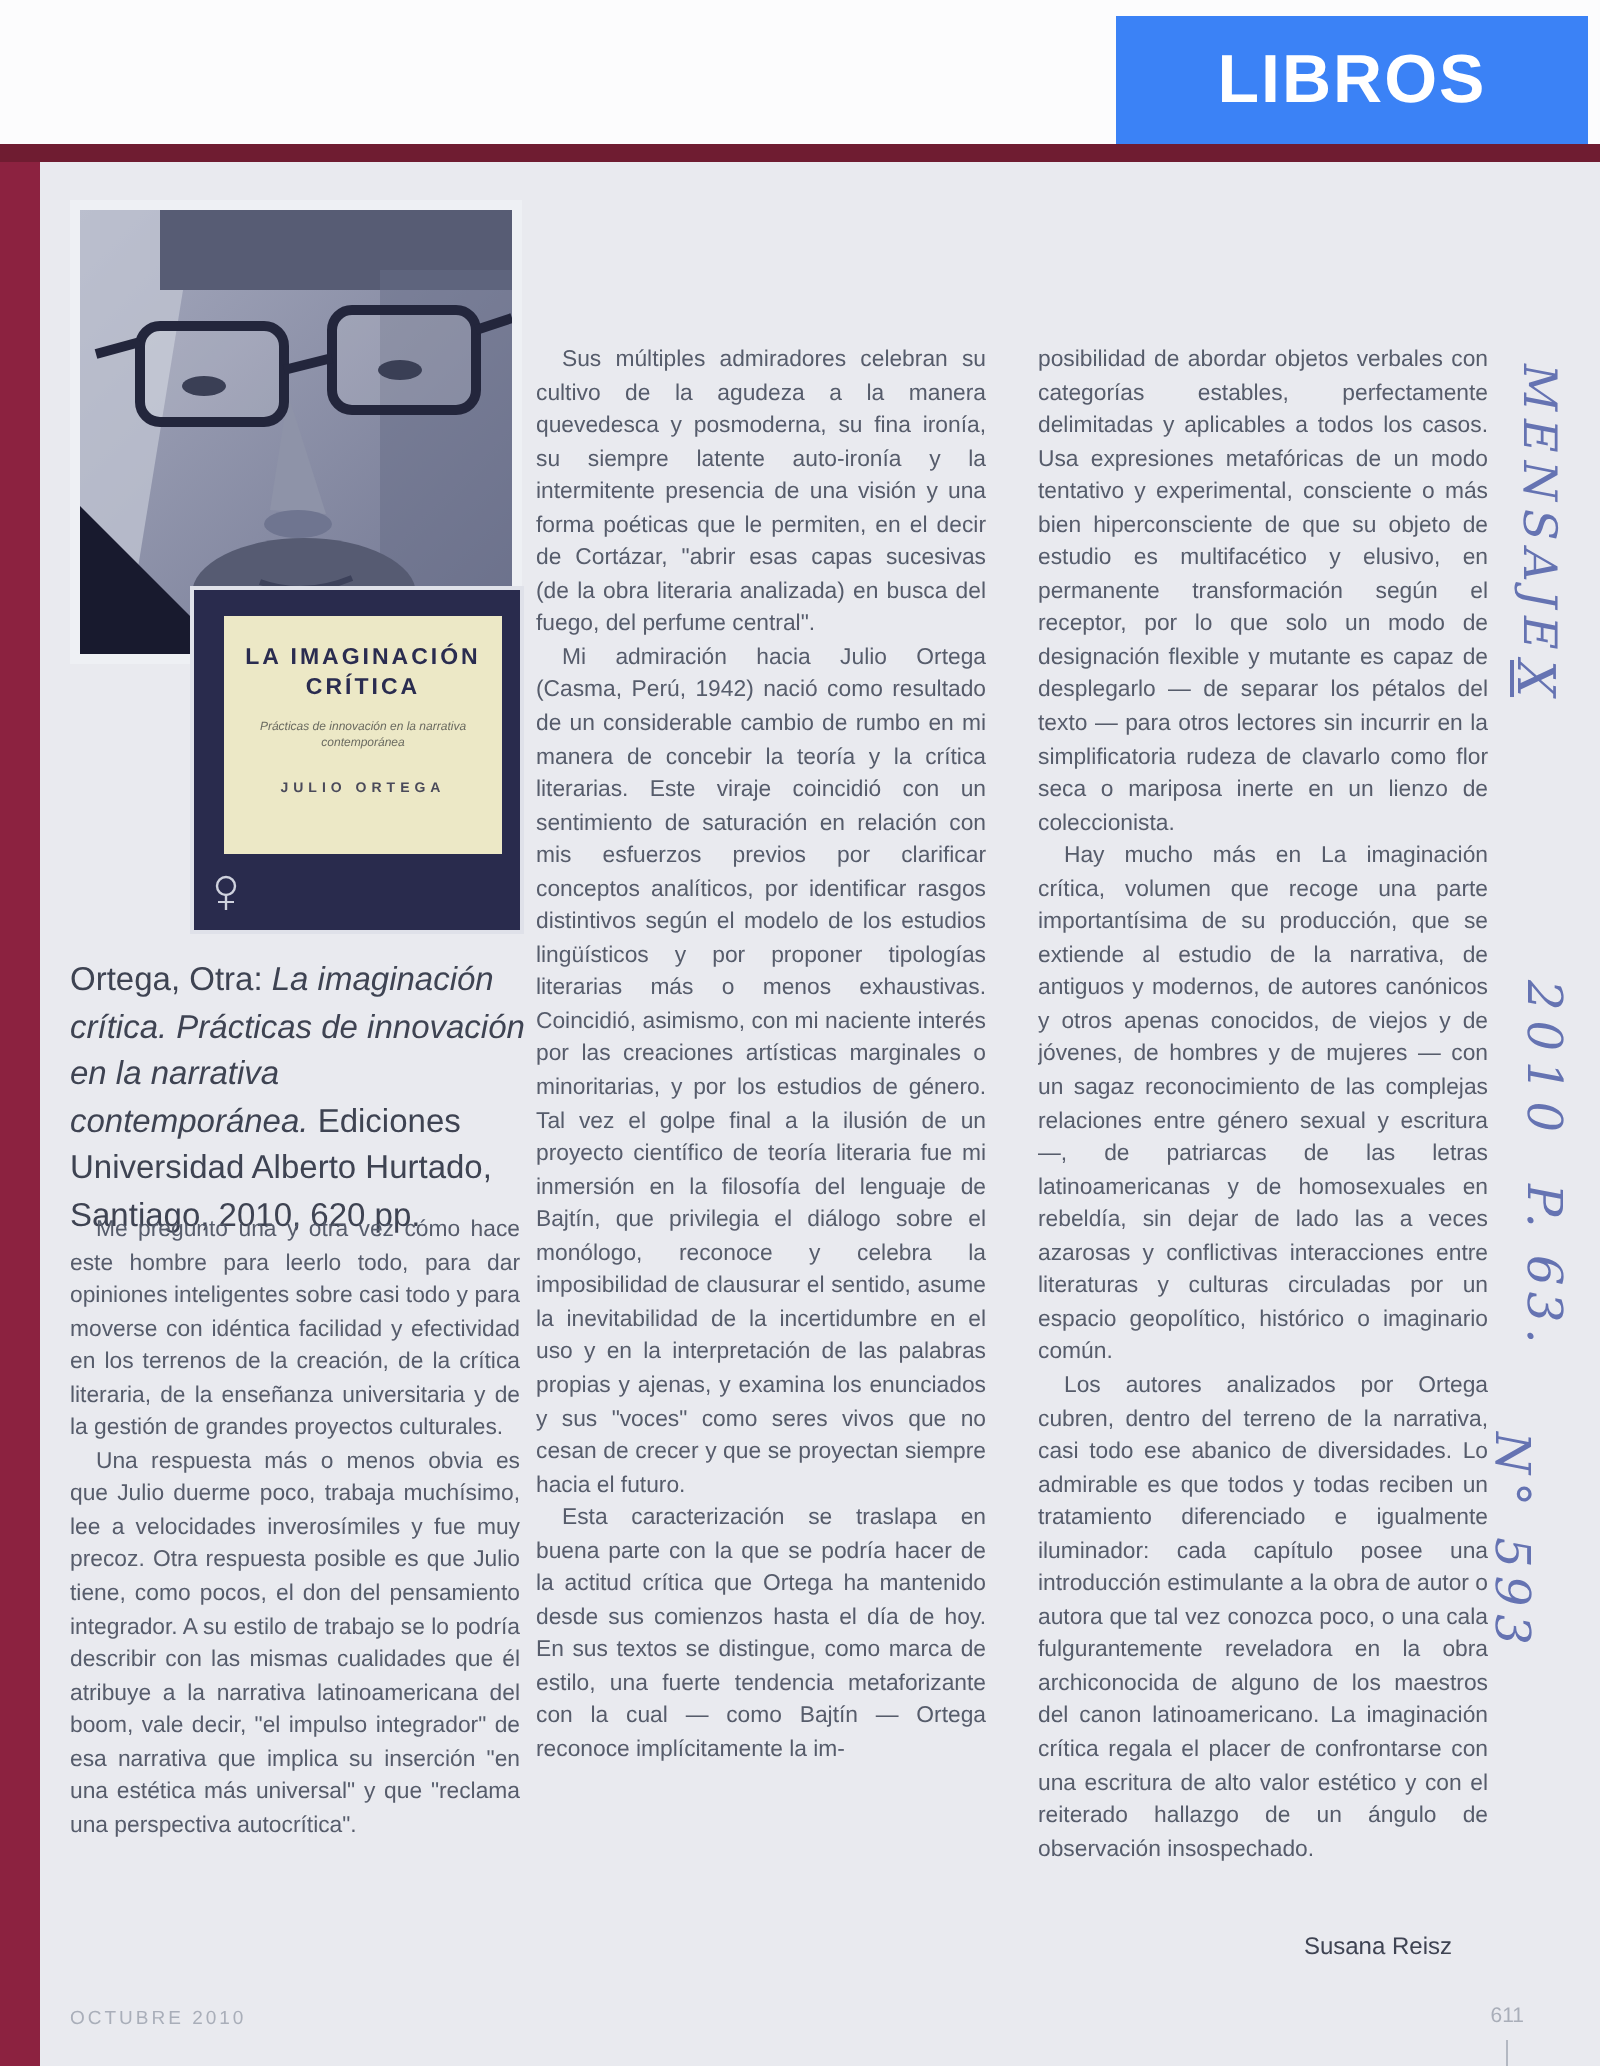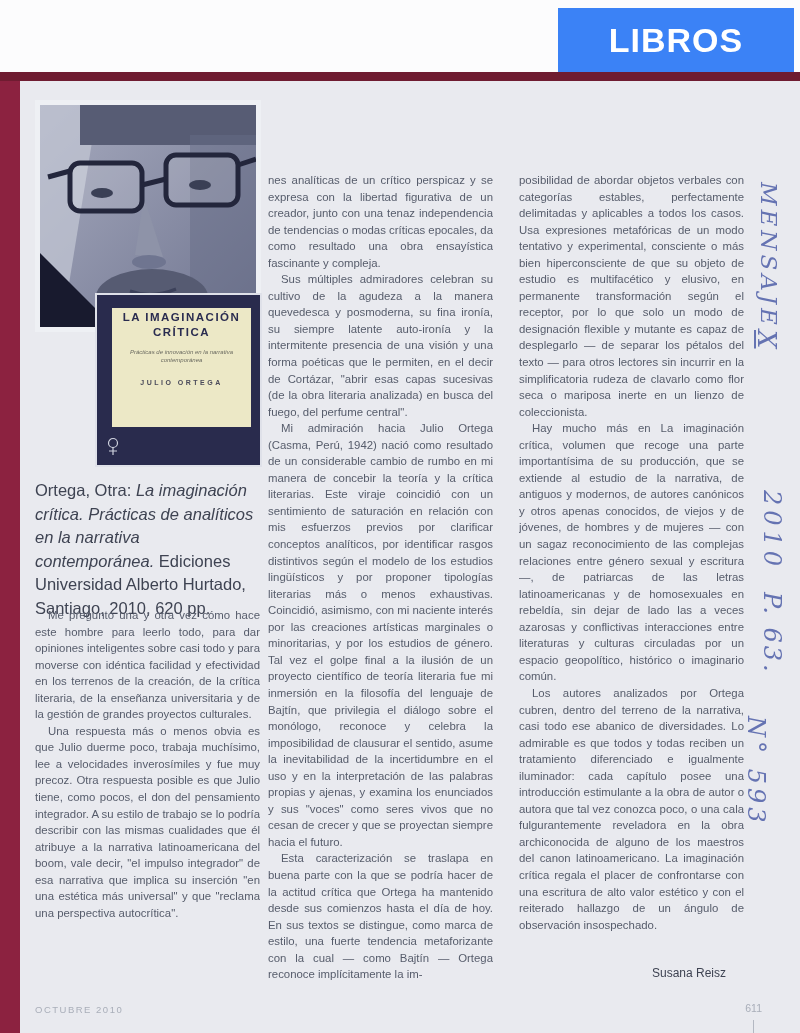--- a/index.html
+++ b/index.html
@@ -22,21 +22,21 @@
     background:#f0f1f5;border:5px solid #eef0f4;box-sizing:border-box;
   }
   .photo svg{display:block;width:100%;height:100%;}
 
   .cover{
     position:absolute;left:95px;top:293px;width:167px;height:174px;
     background:#292b4d;border:2px solid #dfe1e9;box-sizing:border-box;
   }
   .cover-panel{
     position:absolute;left:15px;top:13px;right:9px;height:119px;
-    background:#ece8c6;text-align:center;padding-top:2px;box-sizing:border-box;
+    background:#ece8c6;text-align:center;padding-top:14px;box-sizing:border-box;
   }
   .cover-title{font-size:11.5px;font-weight:bold;letter-spacing:1.5px;color:#2a2c50;line-height:15px;}
   .cover-subtitle{margin-top:8px;font-size:6px;font-style:italic;color:#6a6a60;line-height:8px;padding:0 14px;}
   .cover-author{margin-top:15px;font-size:7px;letter-spacing:2.5px;color:#4a4a5a;font-weight:bold;}
   .publisher-logo{position:absolute;left:9px;bottom:8px;width:14px;height:20px;}
 
   .citation{
     position:absolute;left:35px;top:479px;width:228px;
     font-size:16.5px;line-height:23.5px;color:#3e4352;
   }
@@ -129,30 +129,29 @@
     <div class="cover-author">JULIO ORTEGA</div>
   </div>
   <svg class="publisher-logo" viewBox="0 0 14 20">
     <circle cx="7" cy="6" r="4.5" fill="none" stroke="#cfd2de" stroke-width="1.2"></circle>
     <line x1="7" y1="10" x2="7" y2="18" stroke="#cfd2de" stroke-width="1.2"></line>
     <line x1="3" y1="14" x2="11" y2="14" stroke="#cfd2de" stroke-width="1"></line>
   </svg>
 </div>
 
 <div class="citation">
-  <span>Ortega, Otra: </span><span class="it">La imaginación crítica. Prácticas de analíticos en la narrativa contemporánea.</span><span> Ediciones Universidad Alberto Hurtado, Santiago, 2010, 620 pp.</span>
+  <span>Ortega, Otra: </span><span class="it">La imaginación crítica. Prácticas de innovación en la narrativa contemporánea.</span><span> Ediciones Universidad Alberto Hurtado, Santiago, 2010, 620 pp.</span>
 </div>
 
 <div class="col col-1">
   <p>Me pregunto una y otra vez cómo hace este hombre para leerlo todo, para dar opiniones inteligentes sobre casi todo y para moverse con idéntica facilidad y efectividad en los terrenos de la creación, de la crítica literaria, de la enseñanza universitaria y de la gestión de grandes proyectos culturales.</p>
   <p>Una respuesta más o menos obvia es que Julio duerme poco, trabaja muchísimo, lee a velocidades inverosímiles y fue muy precoz. Otra respuesta posible es que Julio tiene, como pocos, el don del pensamiento integrador. A su estilo de trabajo se lo podría describir con las mismas cualidades que él atribuye a la narrativa latinoamericana del boom, vale decir, "el impulso integrador" de esa narrativa que implica su inserción "en una estética más universal" y que "reclama una perspectiva autocrítica".</p>
 </div>
 
 <div class="col col-2">
-  <p class="noindent">nes analíticas de un crítico perspicaz y se expresa con la libertad figurativa de un creador, junto con una tenaz independencia de tendencias o modas críticas epocales, da como resultado una obra ensayística fascinante y compleja.</p>
   <p>Sus múltiples admiradores celebran su cultivo de la agudeza a la manera quevedesca y posmoderna, su fina ironía, su siempre latente auto-ironía y la intermitente presencia de una visión y una forma poéticas que le permiten, en el decir de Cortázar, "abrir esas capas sucesivas (de la obra literaria analizada) en busca del fuego, del perfume central".</p>
   <p>Mi admiración hacia Julio Ortega (Casma, Perú, 1942) nació como resultado de un considerable cambio de rumbo en mi manera de concebir la teoría y la crítica literarias. Este viraje coincidió con un sentimiento de saturación en relación con mis esfuerzos previos por clarificar conceptos analíticos, por identificar rasgos distintivos según el modelo de los estudios lingüísticos y por proponer tipologías literarias más o menos exhaustivas. Coincidió, asimismo, con mi naciente interés por las creaciones artísticas marginales o minoritarias, y por los estudios de género. Tal vez el golpe final a la ilusión de un proyecto científico de teoría literaria fue mi inmersión en la filosofía del lenguaje de Bajtín, que privilegia el diálogo sobre el monólogo, reconoce y celebra la imposibilidad de clausurar el sentido, asume la inevitabilidad de la incertidumbre en el uso y en la interpretación de las palabras propias y ajenas, y examina los enunciados y sus "voces" como seres vivos que no cesan de crecer y que se proyectan siempre hacia el futuro.</p>
   <p>Esta caracterización se traslapa en buena parte con la que se podría hacer de la actitud crítica que Ortega ha mantenido desde sus comienzos hasta el día de hoy. En sus textos se distingue, como marca de estilo, una fuerte tendencia metaforizante con la cual — como Bajtín — Ortega reconoce implícitamente la im-</p>
 </div>
 
 <div class="col col-3">
   <p class="noindent">posibilidad de abordar objetos verbales con categorías estables, perfectamente delimitadas y aplicables a todos los casos. Usa expresiones metafóricas de un modo tentativo y experimental, consciente o más bien hiperconsciente de que su objeto de estudio es multifacético y elusivo, en permanente transformación según el receptor, por lo que solo un modo de designación flexible y mutante es capaz de desplegarlo — de separar los pétalos del texto — para otros lectores sin incurrir en la simplificatoria rudeza de clavarlo como flor seca o mariposa inerte en un lienzo de coleccionista.</p>
   <p>Hay mucho más en La imaginación crítica, volumen que recoge una parte importantísima de su producción, que se extiende al estudio de la narrativa, de antiguos y modernos, de autores canónicos y otros apenas conocidos, de viejos y de jóvenes, de hombres y de mujeres — con un sagaz reconocimiento de las complejas relaciones entre género sexual y escritura —, de patriarcas de las letras latinoamericanas y de homosexuales en rebeldía, sin dejar de lado las a veces azarosas y conflictivas interacciones entre literaturas y culturas circuladas por un espacio geopolítico, histórico o imaginario común.</p>
   <p>Los autores analizados por Ortega cubren, dentro del terreno de la narrativa, casi todo ese abanico de diversidades. Lo admirable es que todos y todas reciben un tratamiento diferenciado e igualmente iluminador: cada capítulo posee una introducción estimulante a la obra de autor o autora que tal vez conozca poco, o una cala fulgurantemente reveladora en la obra archiconocida de alguno de los maestros del canon latinoamericano. La imaginación crítica regala el placer de confrontarse con una escritura de alto valor estético y con el reiterado hallazgo de un ángulo de observación insospechado.</p>
 </div>

